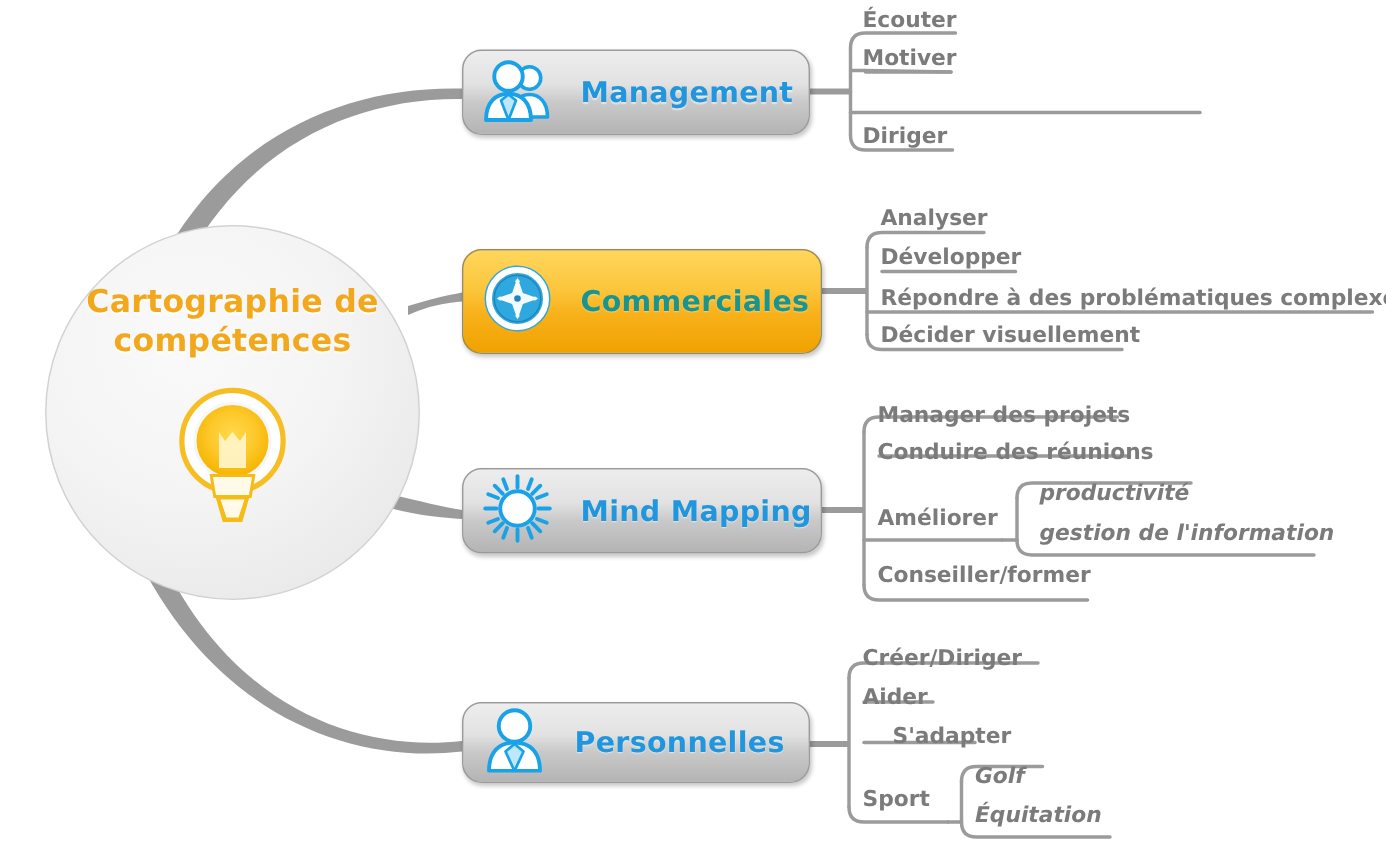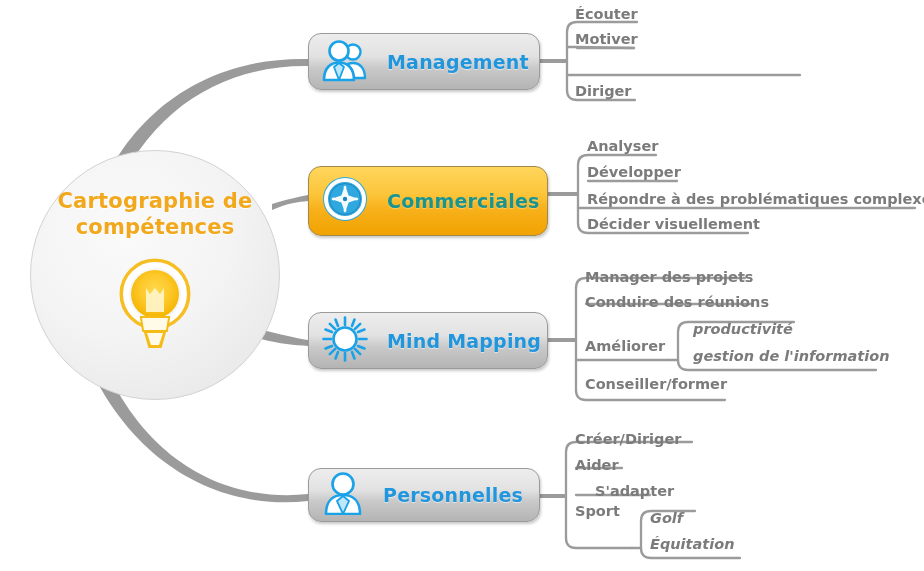--- a/index.html
+++ b/index.html
@@ -304,17 +304,17 @@
   <div class="leaf" style="left:587px; top:217px;">Décider visuellement</div>
   <div class="leaf" style="left:585px; top:295px;">Conduire des réunions</div>
   <div class="leaf" style="left:585px; top:339px;">Améliorer</div>
   <div class="leaf ital" style="left:693px; top:322px;">productivité</div>
   <div class="leaf ital" style="left:693px; top:349px;">gestion de l'information</div>
   <div class="leaf" style="left:585px; top:377px;">Conseiller/former</div>
 
   <div class="leaf" style="left:575px; top:432px;">Créer/Diriger</div>
   <div class="leaf" style="left:575px; top:458px;">Aider</div>
   <div class="leaf" style="left:575px; top:484px;margin-left:20px;">S'adapter</div>
-  <div class="leaf" style="left:575px; top:504px;text-align:center;">Sport</div>
+  <div class="leaf" style="left:575px; top:526px;text-align:center;">Sport</div>
   <div class="leaf ital" style="left:650px; top:511px;font-style:italic;">Golf</div>
   <div class="leaf ital" style="left:650px; top:537px;">Équitation</div>
 
 </div>
 
 </body></html>

